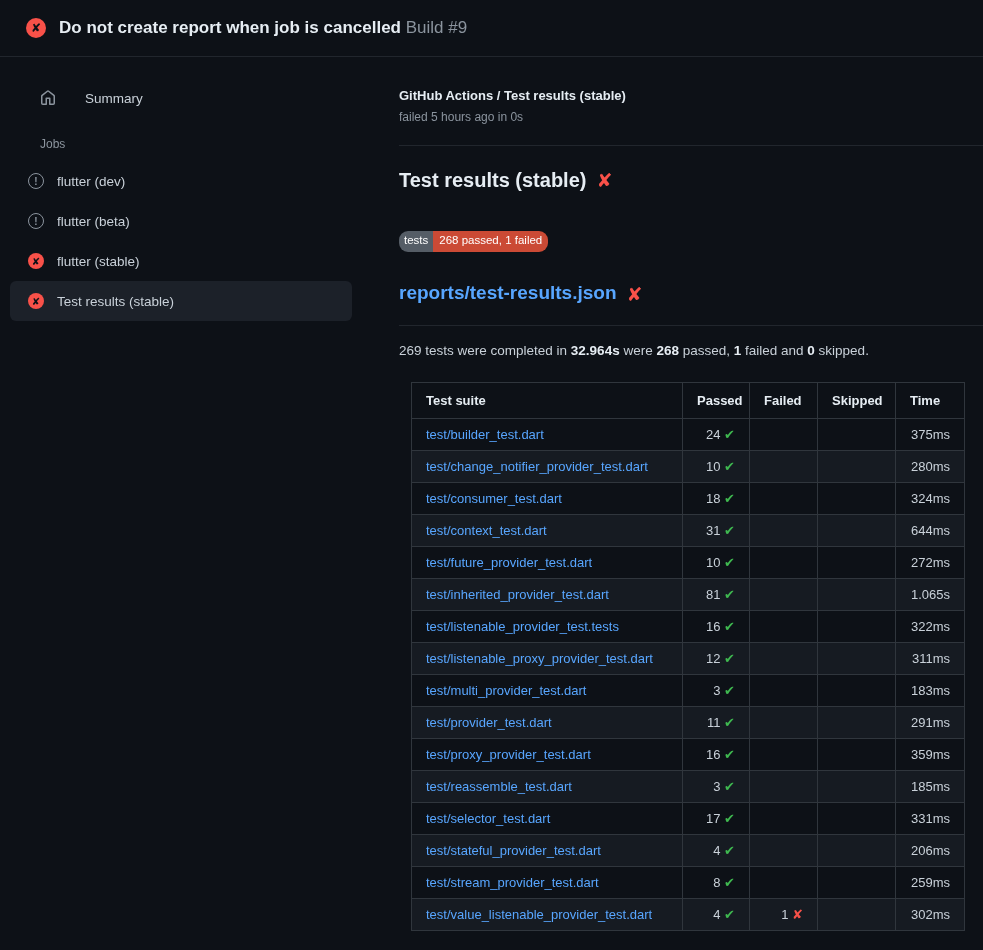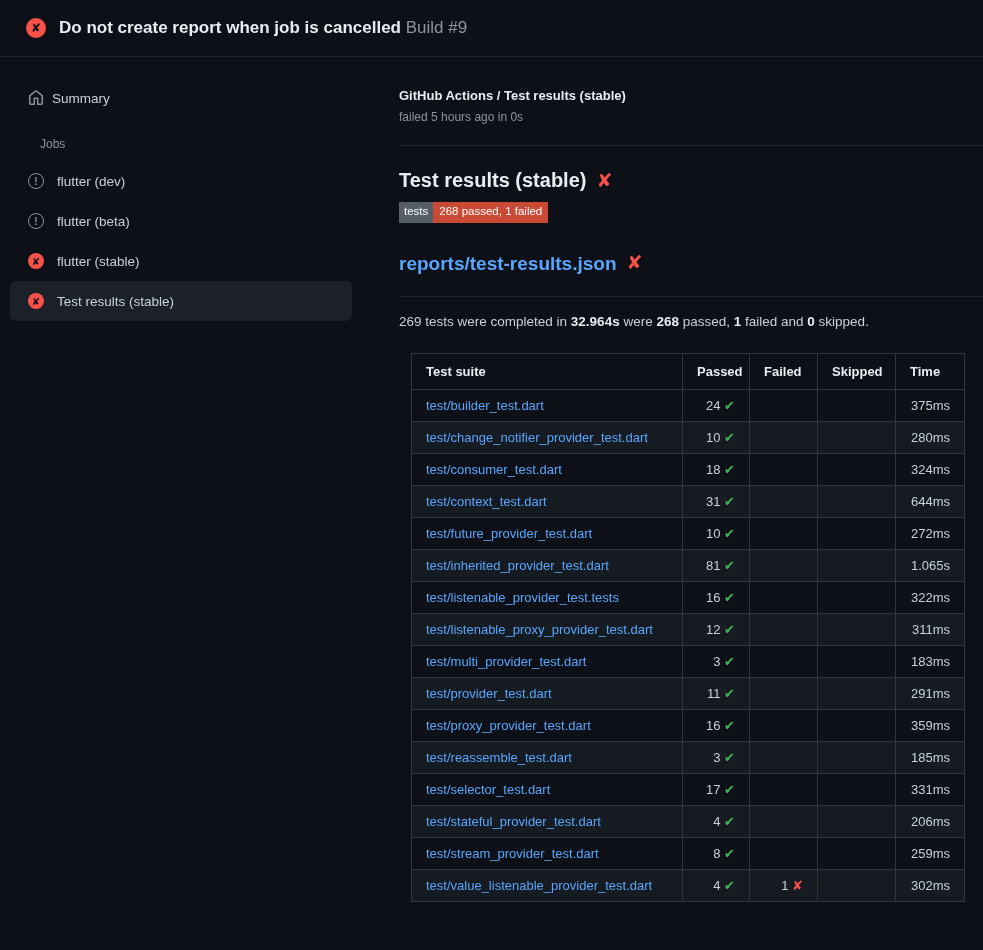--- a/index.html
+++ b/index.html
@@ -19,40 +19,40 @@
   
   .run-header{height:57px;display:flex;align-items:center;gap:13px;padding:0 16px 0 26px;border-bottom:1px solid var(--border)}
   .x-circle{width:20px;height:20px;border-radius:50%;background:var(--red);color:var(--bg);
     display:inline-flex;align-items:center;justify-content:center;font-weight:700;font-size:12px;flex:none}
   .run-title{font-size:17px;font-weight:700;color:var(--text-bright);margin:0;white-space:nowrap}
   .build-num{color:var(--muted);font-weight:400}
 
   
   .layout{display:flex;align-items:flex-start}
   .sidebar{width:399px;flex:none;padding-top:24px}
-  .summary-item{display:flex;align-items:center;gap:8px;padding:9px 28px;font-size:13.5px;color:var(--text);cursor:pointer}
+  .summary-item{display:flex;align-items:center;gap:29px;padding:9px 40px;font-size:13.5px;color:var(--text);cursor:pointer}
   .jobs-label{color:var(--muted);font-size:12px;padding:22px 40px 10px}
   .jobs-list{list-style:none;margin:0;padding:0}
   .job-item{display:flex;align-items:center;gap:13px;height:40px;padding:0 18px;margin-left:10px;width:342px;border-radius:6px;font-size:13.5px;cursor:pointer}
   .job-item.selected{background:var(--selbg)}
   .job-icon{width:16px;height:16px;border-radius:50%;display:inline-flex;align-items:center;justify-content:center;flex:none;font-size:10px;font-weight:700}
   .job-icon.cancelled{border:1.5px solid var(--muted);color:var(--muted)}
   .job-icon.failed{background:var(--red);color:var(--bg)}
 
   
   .main{flex:1;padding-top:31px;min-width:0}
   .breadcrumb{font-size:13px;font-weight:700;color:var(--text-bright)}
   .run-meta{font-size:12px;color:var(--muted);margin-top:7px}
   .divider{border:none;border-top:1px solid var(--border);margin:21px 0 0}
   .section-title{font-size:20px;font-weight:700;color:var(--text-bright);margin:23px 0 0;display:flex;align-items:center;gap:10px}
   .x-mark{color:var(--red);font-size:19px;font-weight:700;line-height:1}
-  .badge{display:inline-flex;margin-top:10px;font-size:11.5px;line-height:1;border-radius:0;overflow:hidden}
+  .badge{display:inline-flex;margin-top:39px;font-size:11.5px;line-height:1;border-radius:9px;overflow:hidden}
   .badge-label{background:var(--badge-label-bg);color:#fff;padding:4px 5px 5px}
   .badge-value{background:var(--badge-value-bg);color:#fff;padding:4px 6px 5px}
-  .report-title{font-size:19px;font-weight:700;margin:30px 0 0;display:flex;align-items:flex-start;gap:10px}
+  .report-title{font-size:19px;font-weight:700;margin:30px 0 0;display:flex;align-items:flex-end;gap:10px}
   .summary-line{font-size:13.5px;margin:17px 0 0;color:var(--text)}
   .summary-line b{color:var(--text-bright)}
 
   
   .results-table{border-collapse:collapse;table-layout:fixed;width:553px;margin:24px 31px 0 12px;font-size:13px}
   .results-table th,.results-table td{border:1px solid var(--tborder);padding:8px 14px;overflow:hidden;white-space:nowrap}
   .results-table th{color:var(--text-bright);font-weight:700;padding-top:10px;padding-bottom:10px;text-align:left}
   .results-table th.col-suite-h{text-align:left}
   .results-table tbody tr:nth-child(even){background:var(--rowalt)}
   td.col-num,td.col-time{text-align:right;color:var(--text)}

